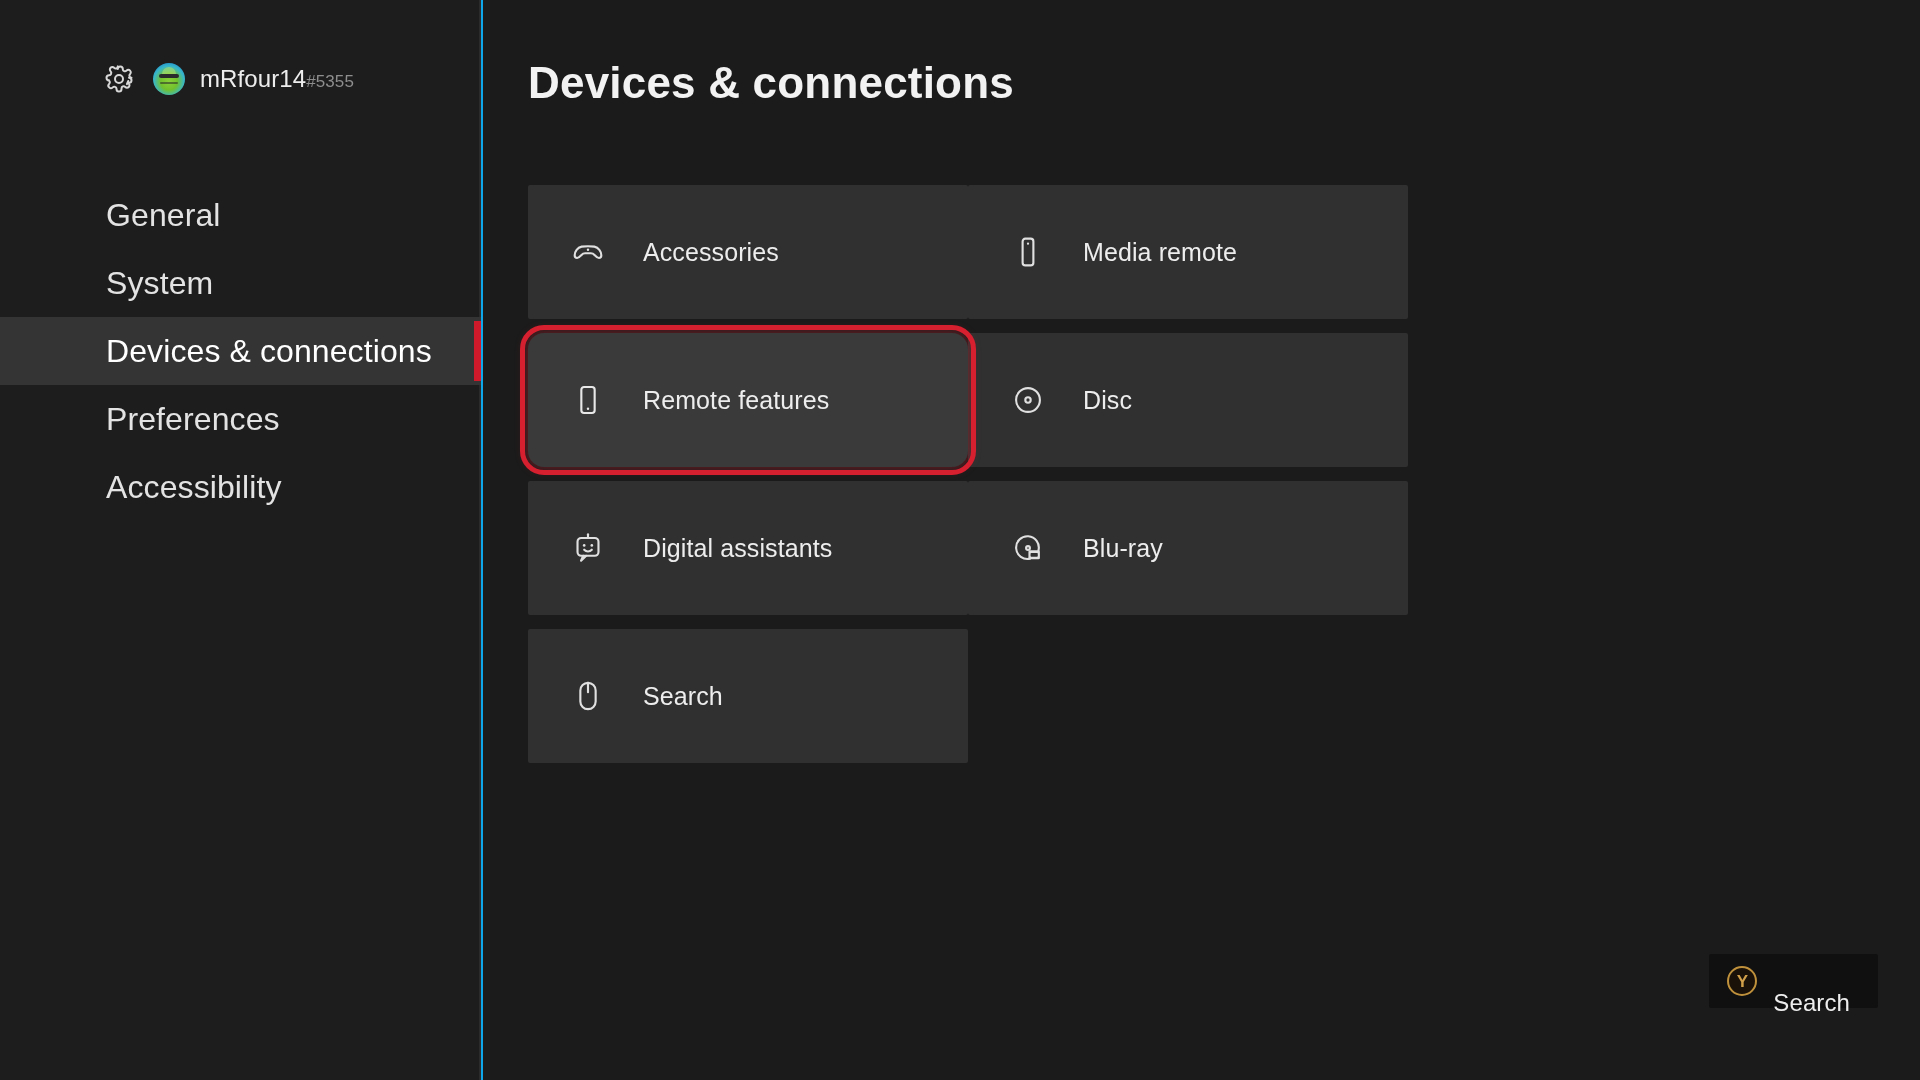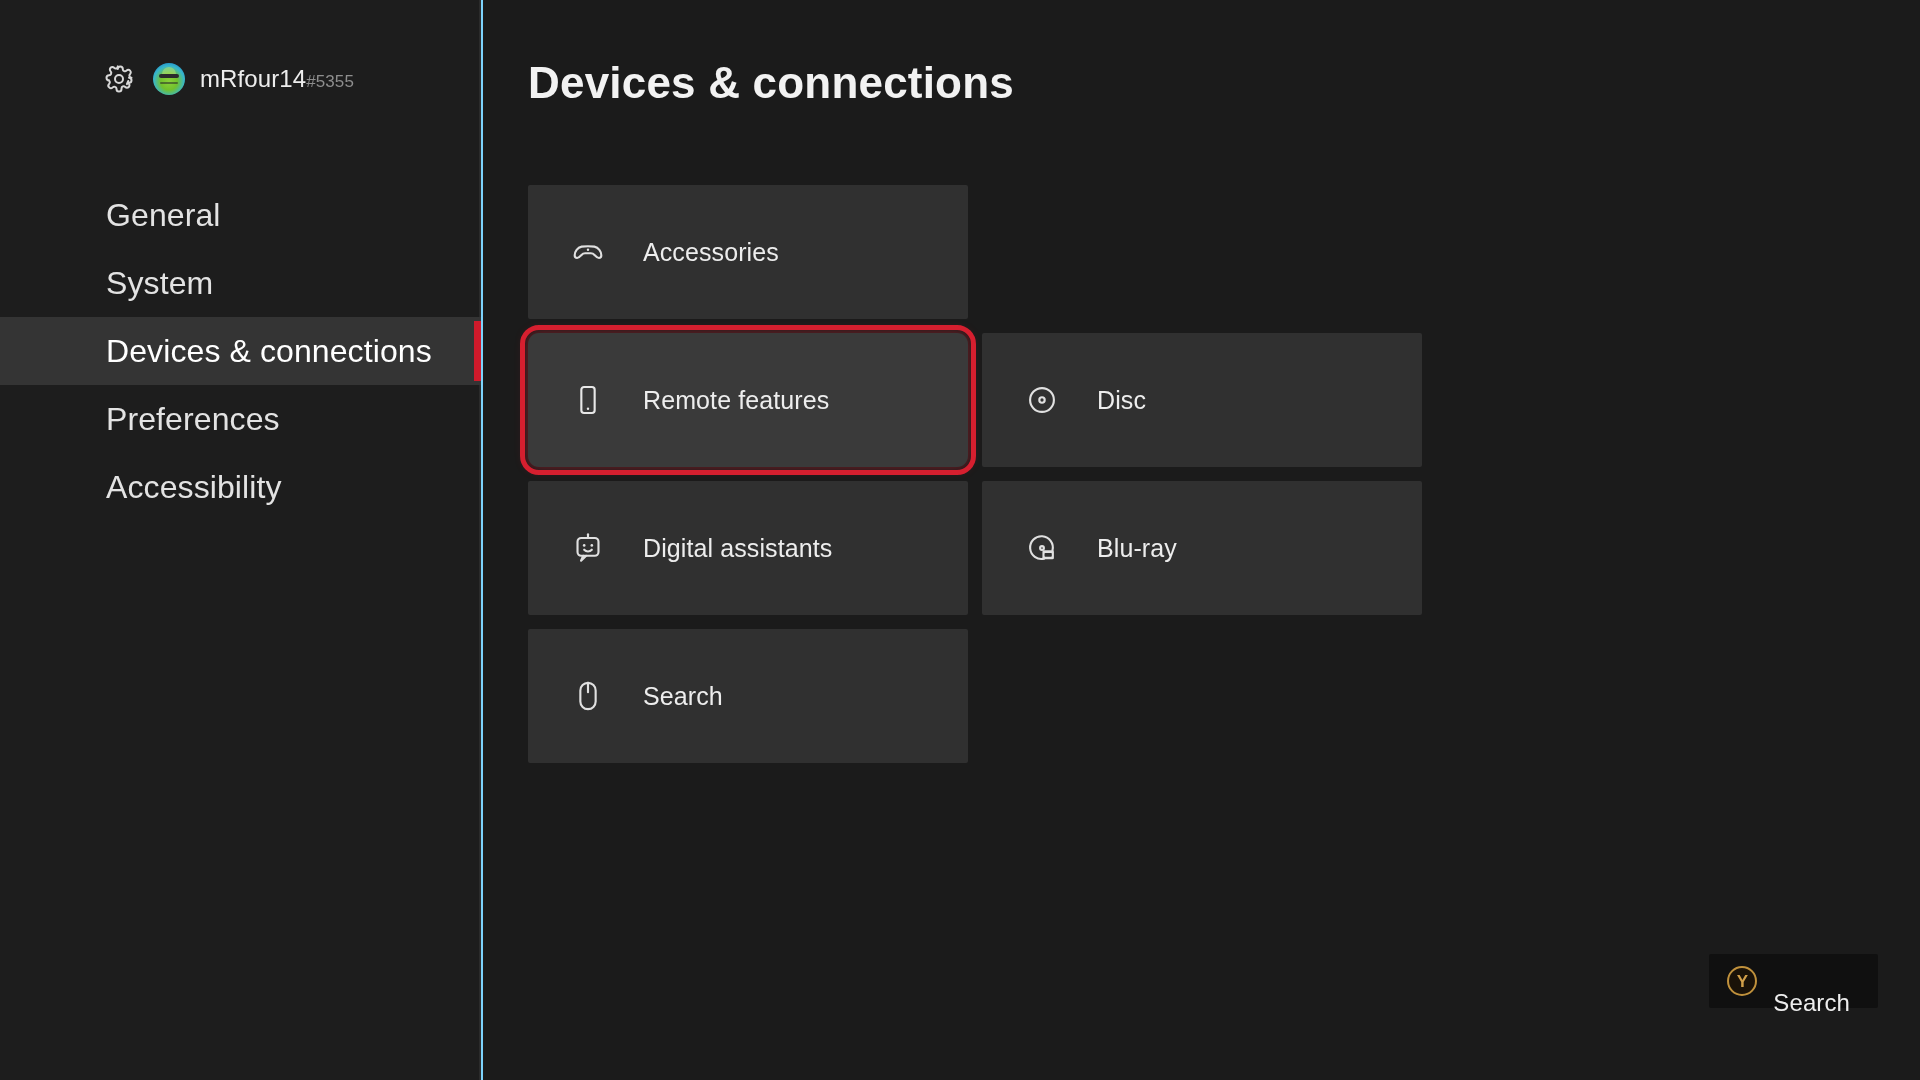--- a/index.html
+++ b/index.html
@@ -9,21 +9,21 @@
     height: 1080px;
     overflow: hidden;
     background: #000000;
     font-family: "Liberation Sans", sans-serif;
   }
 
   #screen {
     position: relative;
     width: 1920px;
     height: 1080px;
-    background: #7dd3fc;
+    background: #0ea5e9;
     overflow: hidden;
   }
 
   
   #sidebar {
     position: absolute;
     left: 0;
     top: 0;
     width: 481px;
     height: 1080px;
@@ -142,40 +142,39 @@
 
   #tile-grid {
     position: absolute;
     left: 45px;
     top: 185px;
     width: 895px;
   }
 
   .tile-row {
     display: flex;
-    gap: 14px;
     margin-bottom: 14px;
   }
 
   .tile {
     position: relative;
     width: 440px;
     height: 134px;
     background: #303030;
     display: flex;
     align-items: center;
     padding-left: 43px;
     border-radius: 2px;
   }
 
   .tile.selected {
     background: #3a3a3a;
     outline: 5px solid #d61f2f;
     outline-offset: 3px;
-    border-radius: 11px;
+    border-radius: 16px;
     box-shadow: 0 0 11px 2px rgba(214,31,47,.40);
     z-index: 5;
   }
 
   .tile-icon {
     width: 34px;
     height: 34px;
     flex: none;
     display: block;
   }
@@ -273,20 +272,29 @@
         <div class="tile">
           <span>
             <svg class="tile-icon" viewBox="0 0 24 24" fill="none" stroke="#e0e0e0" stroke-width="1.5" stroke-linecap="round" stroke-linejoin="round">
               <path d="M7.5 8.2C4.6 8.8 2.6 11.6 2.6 14.3c0 1.2.8 1.9 1.7 1.9 1.3 0 2.1-1 3.1-2.1.7-.8 1.6-1.2 2.6-1.2h4c1 0 1.9.4 2.6 1.2 1 1.1 1.8 2.1 3.1 2.1.9 0 1.7-.7 1.7-1.9 0-2.7-2-5.5-4.9-6.1-1.1-.2-2.8-.3-4.5-.3s-3.4.1-4.5.3z"></path>
               <circle cx="12" cy="10.4" r=".85" fill="#e0e0e0" stroke="none"></circle>
             </svg>
           </span>
           <span class="tile-label">Accessories</span>
         </div>
 
+        <div class="tile">
+          <span>
+            <svg class="tile-icon" viewBox="0 0 24 24" fill="none" stroke="#e0e0e0" stroke-width="1.5" stroke-linecap="round" stroke-linejoin="round">
+              <rect x="8.2" y="2.6" width="7.6" height="18.8" rx="1.9"></rect>
+              <circle cx="12" cy="6.1" r=".8" fill="#e0e0e0" stroke="none"></circle>
+            </svg>
+          </span>
+          <span class="tile-label">Media remote</span>
+        </div>
       </div>
 
       <div class="tile-row">
         <div class="tile selected">
           <span>
             <svg class="tile-icon" viewBox="0 0 24 24" fill="none" stroke="#e8e8e8" stroke-width="1.5" stroke-linecap="round" stroke-linejoin="round">
               <rect x="7.3" y="2.8" width="9.4" height="18.4" rx="1.9"></rect>
               <circle cx="12" cy="18.2" r=".85" fill="#e8e8e8" stroke="none"></circle>
             </svg>
           </span>

